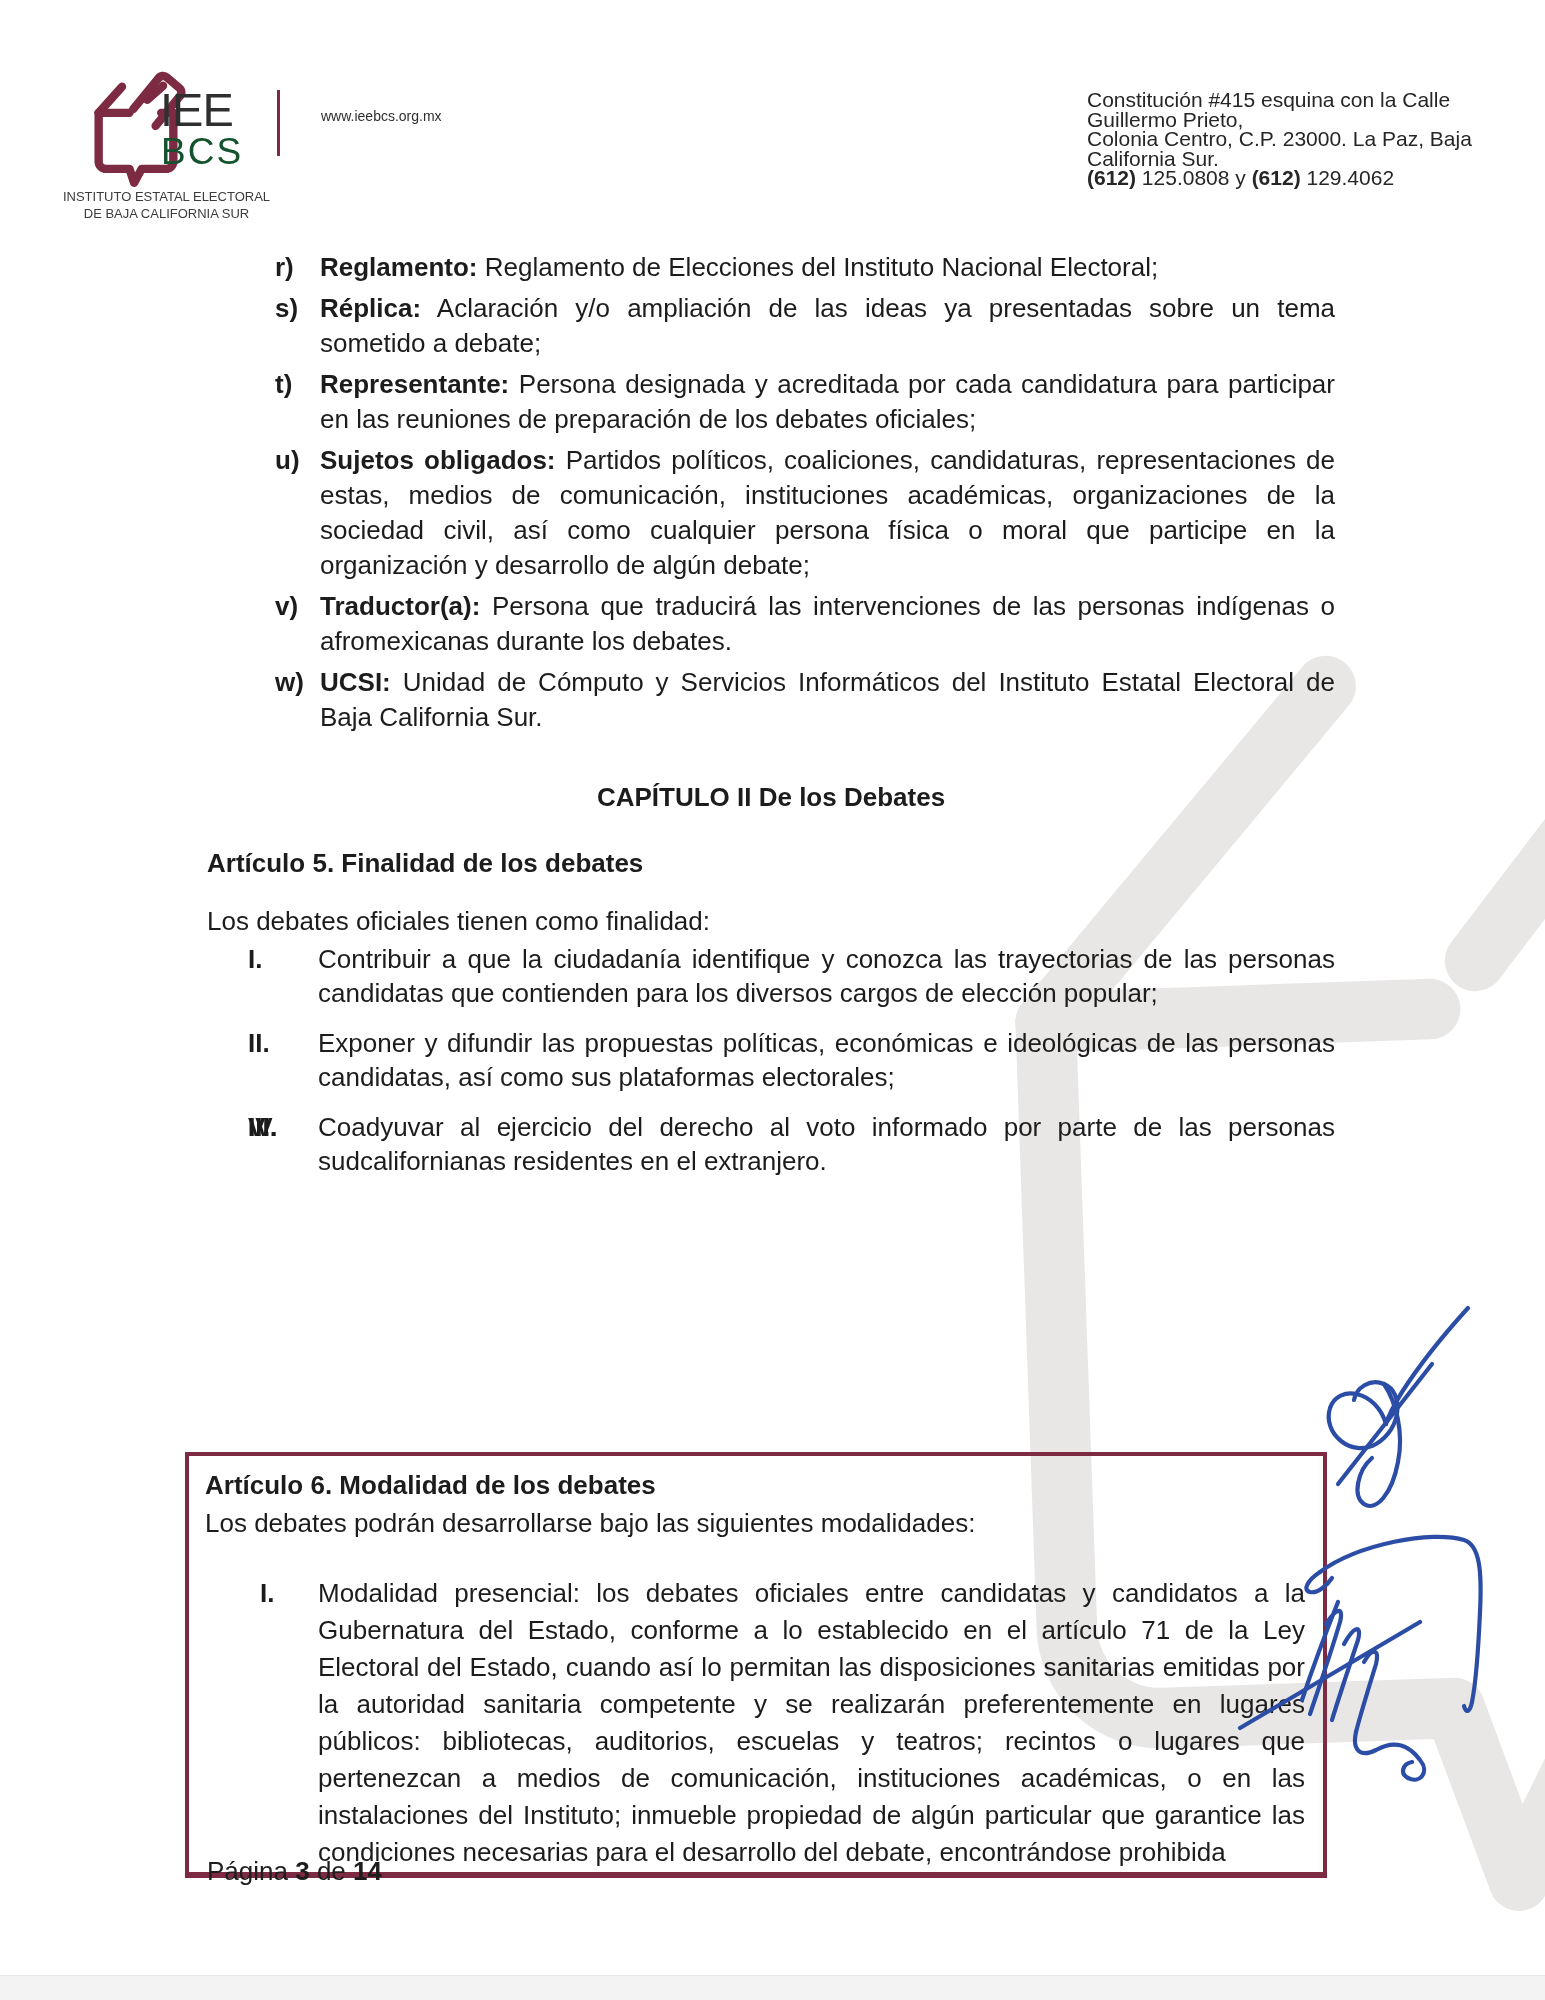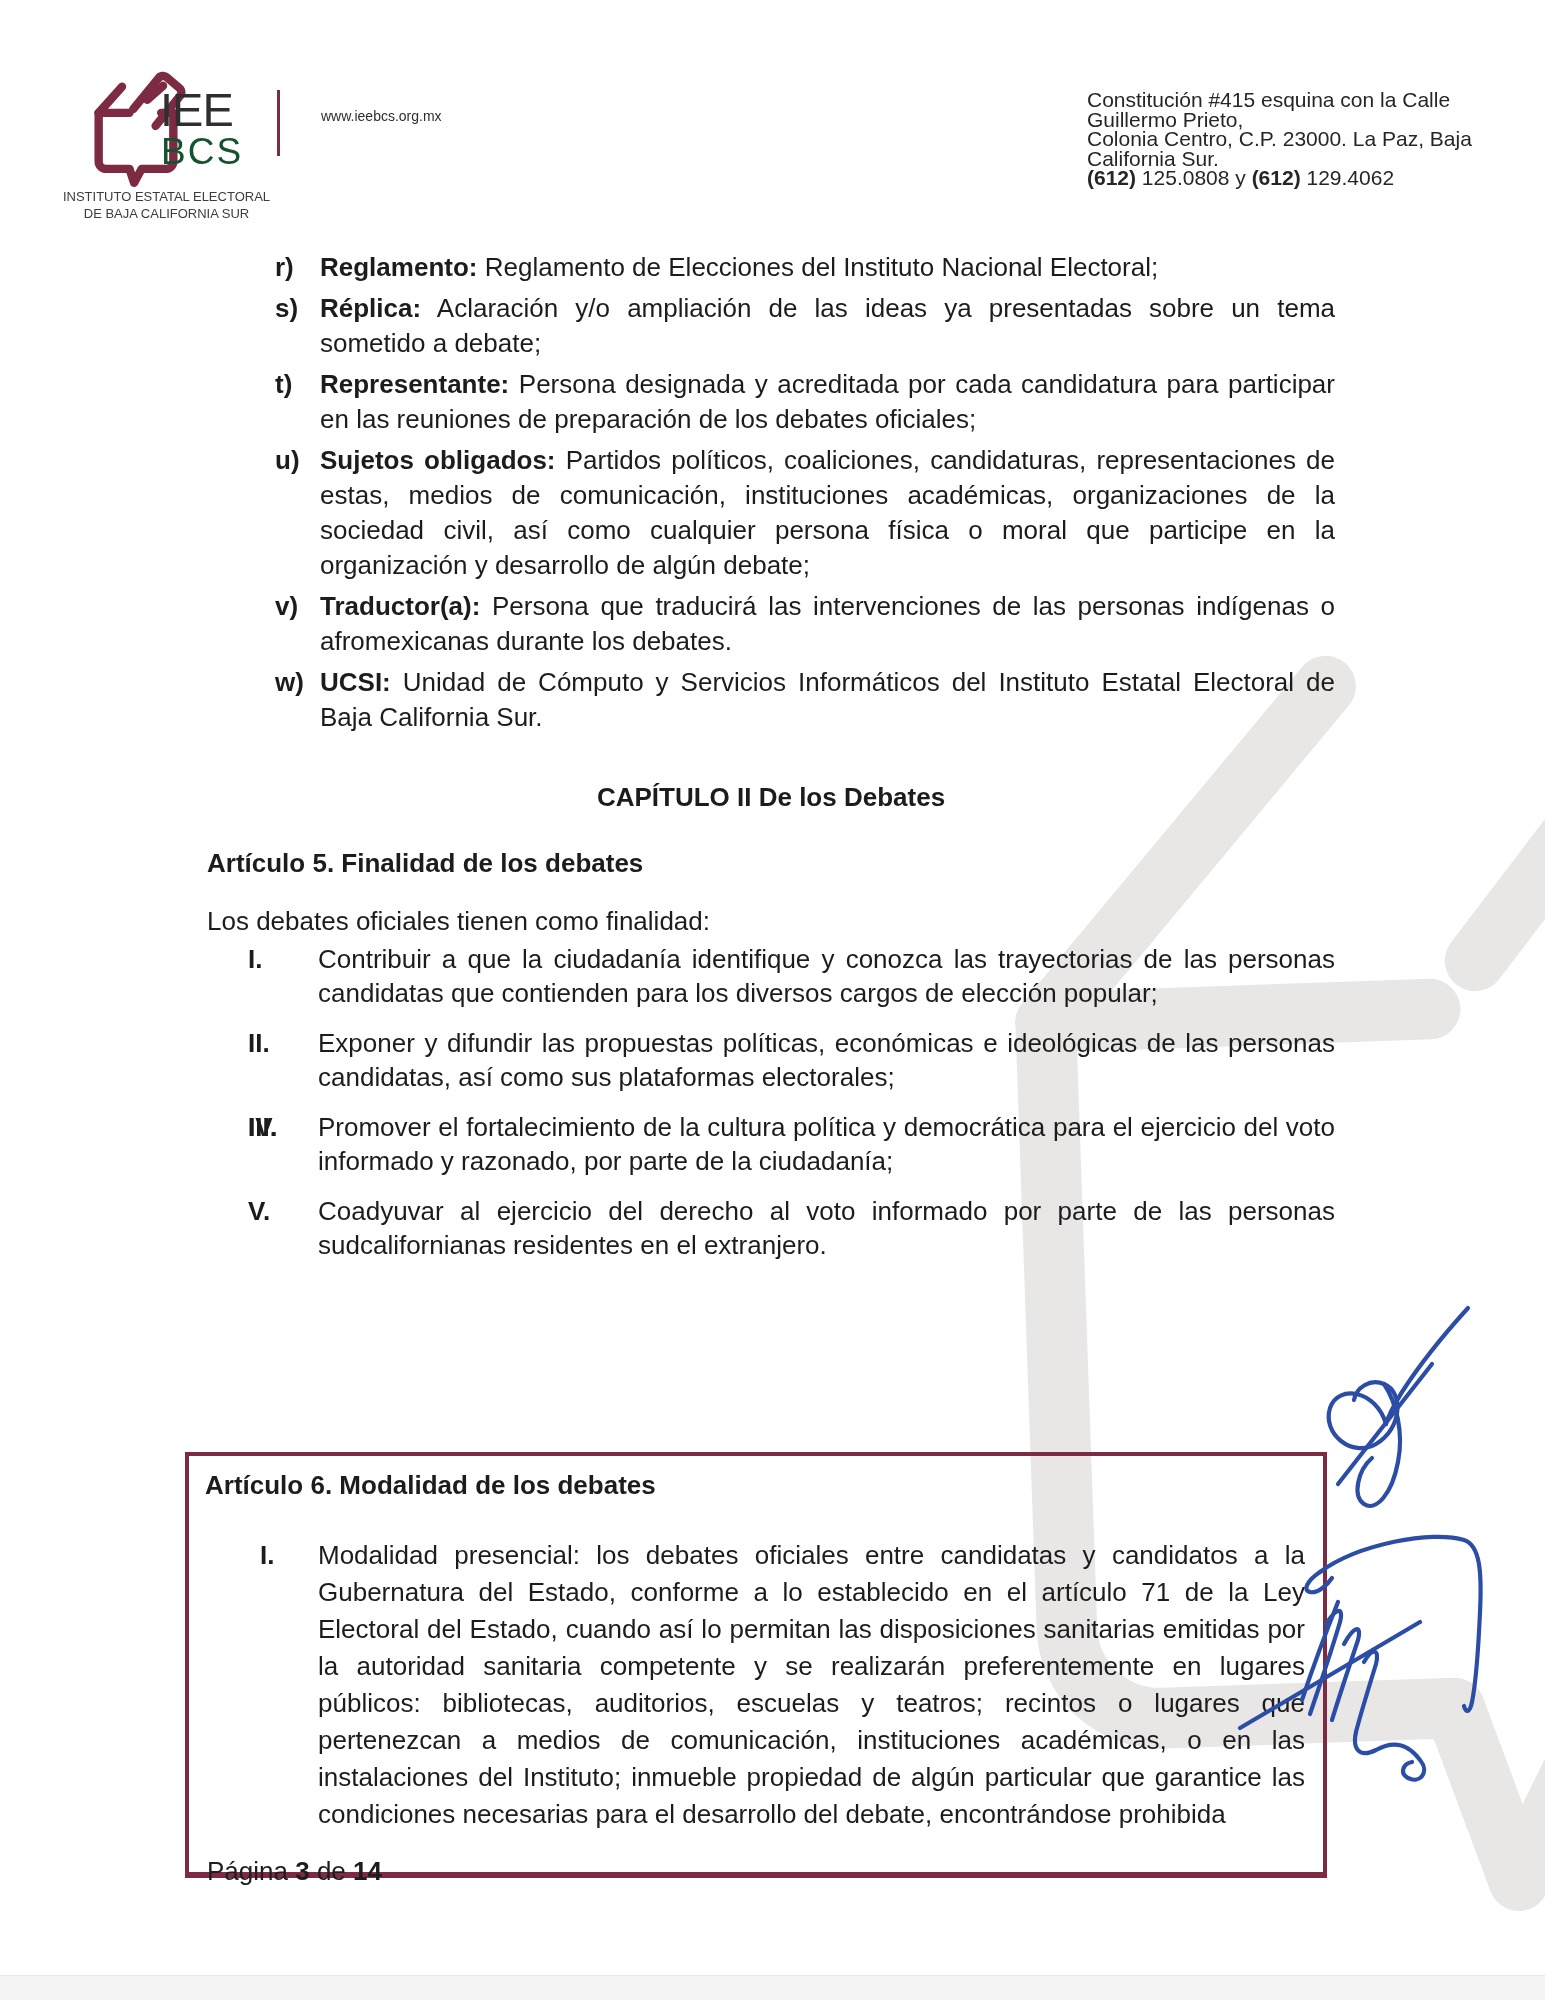--- a/index.html
+++ b/index.html
@@ -131,30 +131,30 @@
   </div>
   <div class="rom-item jtext">
     <span class="rom-num">II.</span>
     <span>Exponer y difundir las propuestas políticas, económicas e ideológicas de las personas candidatas, así como sus plataformas electorales;</span>
   </div>
   <div class="rom-item jtext">
     <span class="rom-num">III.</span>
   </div>
   <div class="rom-item jtext">
     <span class="rom-num">IV.</span>
-    <span>Promover el fortalecimiento de la cultura política y democrática para el ejercicio del voto informado y razonado, por parte de la ciudadanía;</span>
   </div>
   <div class="rom-item jtext">
     <span class="rom-num">V.</span>
     <span>Coadyuvar al ejercicio del derecho al voto informado por parte de las personas sudcalifornianas residentes en el extranjero.</span>
   </div>
 </div>
 
 <div class="abs doc-text art6-box">
   <div class="art6-title">Artículo 6. Modalidad de los debates</div>
+  <div class="art6-intro">Los debates podrán desarrollarse bajo las siguientes modalidades:</div>
   <div class="art6-item jtext">
     <span class="rom-num">I.</span>
     <span>Modalidad presencial: los debates oficiales entre candidatas y candidatos a la Gubernatura del Estado, conforme a lo establecido en el artículo 71 de la Ley Electoral del Estado, cuando así lo permitan las disposiciones sanitarias emitidas por la autoridad sanitaria competente y se realizarán preferentemente en lugares públicos: bibliotecas, auditorios, escuelas y teatros; recintos o lugares que pertenezcan a medios de comunicación, instituciones académicas, o en las instalaciones del Instituto; inmueble propiedad de algún particular que garantice las condiciones necesarias para el desarrollo del debate, encontrándose prohibida</span>
   </div>
 </div>
 
 <svg class="abs signature" viewBox="0 0 365 540">
   <g fill="none" stroke="#2b4da6" stroke-width="4.2" stroke-linecap="round" stroke-linejoin="round">
     <path d="M288,36 C268,58 240,92 222,120 C214,133 208,145 206,152"></path>
     <path d="M206,152 C196,118 158,112 150,136 C142,162 172,186 196,172 C222,157 224,120 204,112 C190,106 176,116 174,128"></path>

